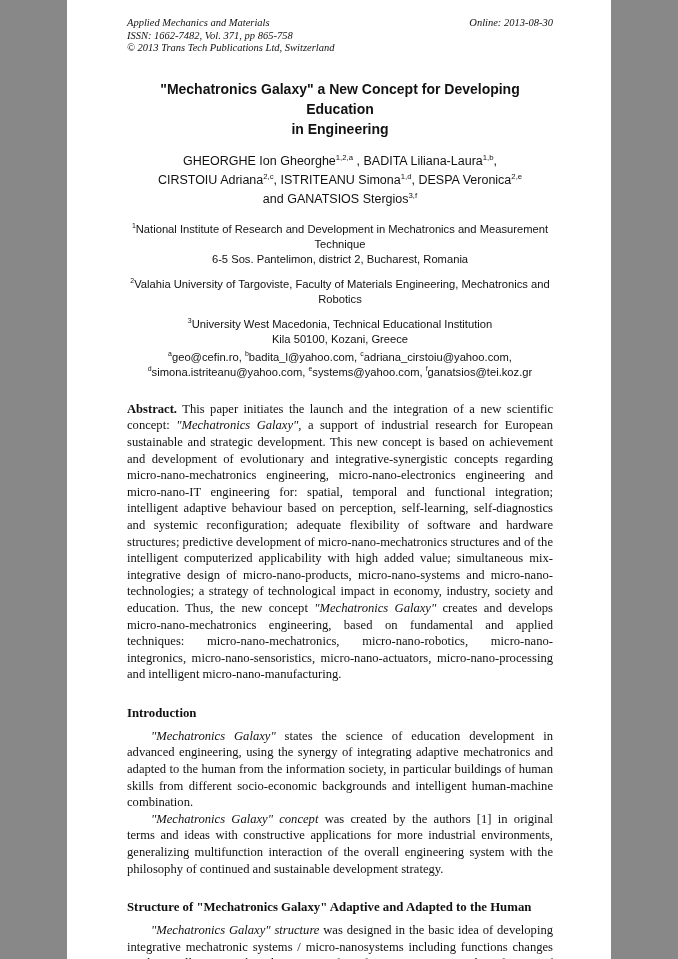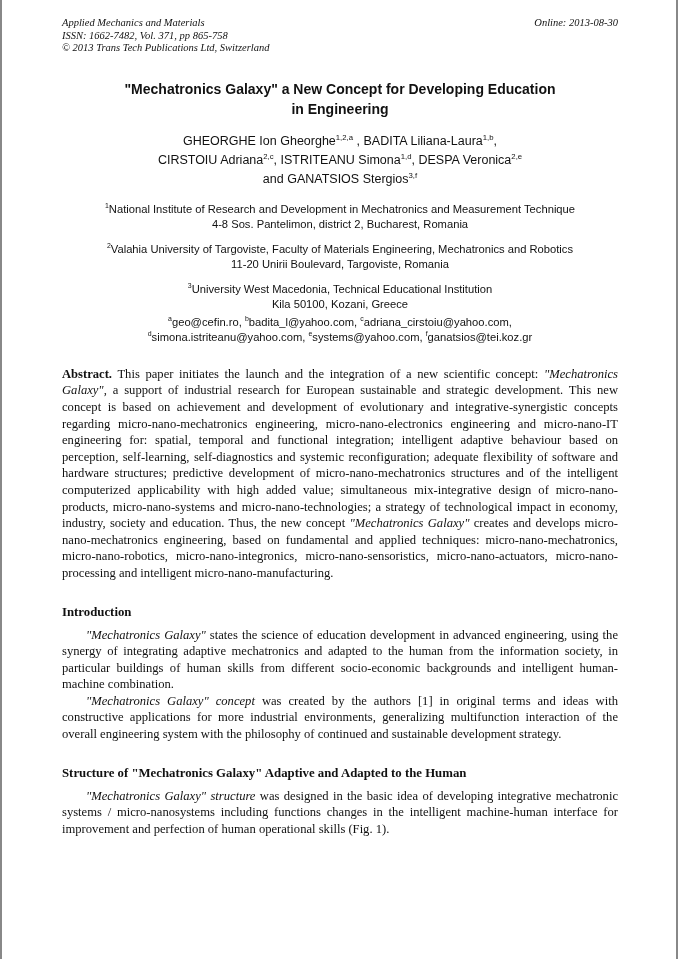--- a/index.html
+++ b/index.html
@@ -1,18 +1,18 @@
 <!DOCTYPE html>
 <html><head>
 <meta charset="utf-8">
 <style>
   * { margin: 0; padding: 0; box-sizing: border-box; }
   html, body { background: #888; }
   .page {
-    width: 674px;
+    width: 544px;
     height: 959px;
     margin: 0 auto;
     background: #ffffff;
     color: #111111;
     padding: 17px 58px 0 60px;
     overflow: hidden;
     position: relative;
   }
   
   .hdr {
@@ -106,22 +106,22 @@
     <span>in Engineering</span>
   </h1>
 
   <div class="authors">
     <div><span>GHEORGHE Ion Gheorghe</span><sup>1,2,a</sup><span> , BADITA Liliana-Laura</span><sup>1,b</sup><span>,</span></div>
     <div><span>CIRSTOIU Adriana</span><sup>2,c</sup><span>, ISTRITEANU Simona</span><sup>1,d</sup><span>, DESPA Veronica</span><sup>2,e</sup></div>
     <div><span>and GANATSIOS Stergios</span><sup>3,f</sup></div>
   </div>
 
   <div class="affiliations">
-    <div class="aff"><sup>1</sup><span>National Institute of Research and Development in Mechatronics and Measurement Technique</span><br><span>4-8 Sos. Pantelimon, district 2, Bucharest, Romania</span></div>
-    <div class="aff"><sup>2</sup><span>Valahia University of Targoviste, Faculty of Materials Engineering, Mechatronics and Robotics</span><br><span>11-20 Unirii Boulevard, Targoviste, Romania</span></div>
+    <div class="aff"><sup>1</sup><span>National Institute of Research and Development in Mechatronics and Measurement Technique</span><br><span>6-5 Sos. Pantelimon, district 2, Bucharest, Romania</span></div>
+    <div class="aff"><sup>2</sup><span>Valahia University of Targoviste, Faculty of Materials Engineering, Mechatronics and Robotics</span><br></div>
     <div class="aff"><sup>3</sup><span>University West Macedonia, Technical Educational Institution</span><br><span>Kila 50100, Kozani, Greece</span></div>
   </div>
 
   <div class="emails">
     <div><sup>a</sup><span>geo@cefin.ro, </span><sup>b</sup><span>badita_l@yahoo.com, </span><sup>c</sup><span>adriana_cirstoiu@yahoo.com,</span></div>
     <div><sup>d</sup><span>simona.istriteanu@yahoo.com, </span><sup>e</sup><span>systems@yahoo.com, </span><sup>f</sup><span>ganatsios@tei.koz.gr</span></div>
   </div>
 
 
   <p class="body-text abstract"><span class="bold">Abstract.</span><span> This paper initiates the launch and the integration of a new scientific concept: </span><span class="it">"Mechatronics Galaxy"</span><span>, a support of industrial research for European sustainable and strategic development. This new concept is based on achievement and development of evolutionary and integrative-synergistic concepts regarding micro-nano-mechatronics engineering, micro-nano-electronics engineering and micro-nano-IT engineering for: spatial, temporal and functional integration; intelligent adaptive behaviour based on perception, self-learning, self-diagnostics and systemic reconfiguration; adequate flexibility of software and hardware structures; predictive development of micro-nano-mechatronics structures and of the intelligent computerized applicability with high added value; simultaneous mix-integrative design of micro-nano-products, micro-nano-systems and micro-nano-technologies; a strategy of technological impact in economy, industry, society and education. Thus, the new concept </span><span class="it">"Mechatronics Galaxy"</span><span> creates and develops micro-nano-mechatronics engineering, based on fundamental and applied techniques: micro-nano-mechatronics, micro-nano-robotics, micro-nano-integronics, micro-nano-sensoristics, micro-nano-actuators, micro-nano-processing and intelligent micro-nano-manufacturing.</span></p>

